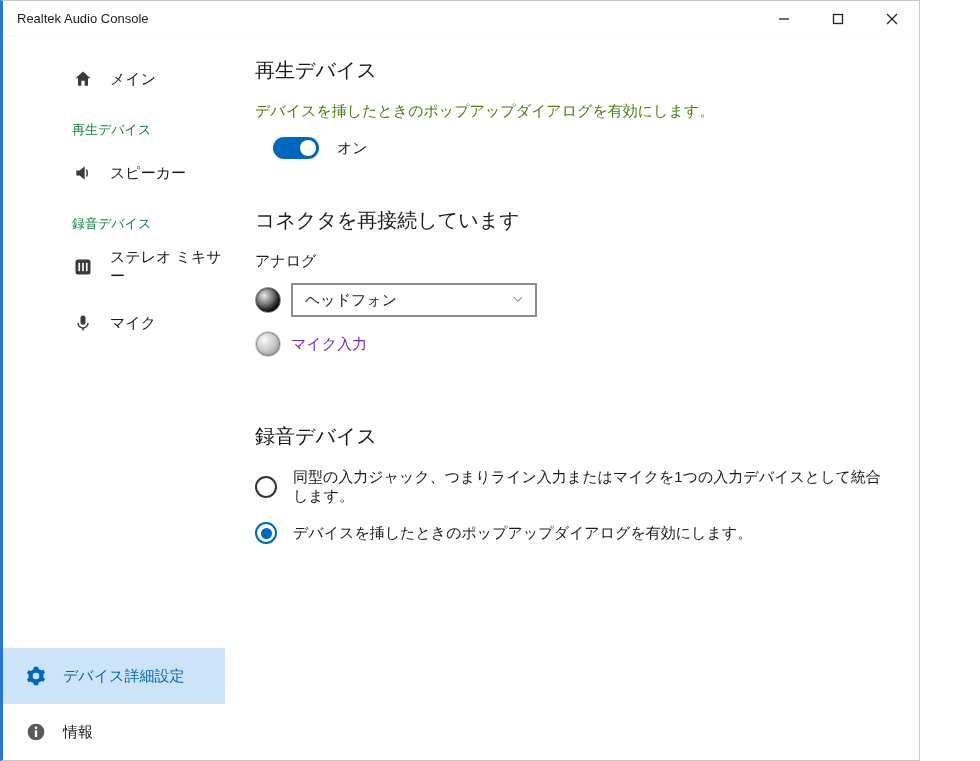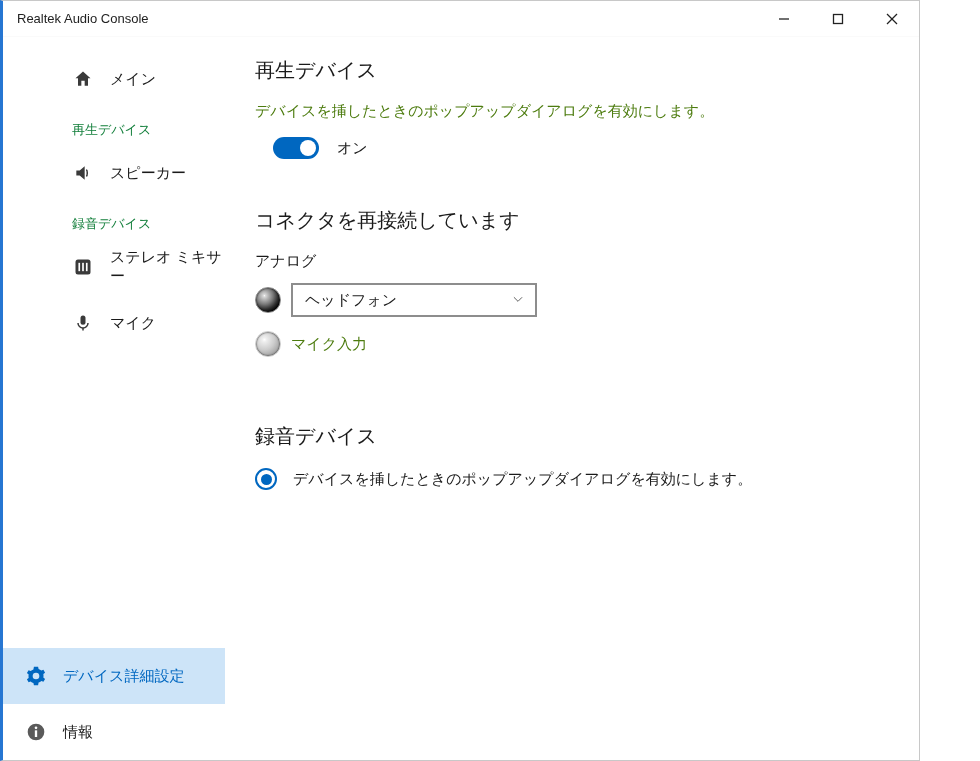--- a/index.html
+++ b/index.html
@@ -133,21 +133,21 @@
   .jack-circle {
     width:26px;height:26px;border-radius:50%;
     background: radial-gradient(circle at 35% 32%, #fff 0%, #d9d9d9 5%, #7a7a7a 38%, #2e2e2e 60%, #000 78%);
     border:1px solid #888;
     box-shadow: inset 0 0 2px #000;
   }
   .jack-circle.disabled {
     background: radial-gradient(circle at 35% 32%, #fff 0%, #eee 10%, #ccc 45%, #aaa 70%);
     border:1px solid #ccc;
   }
-  .jack-disabled-label { color:#4d7c0f; font-size:15px; }
+  .jack-disabled-label { color:#6d28d9; font-size:15px; }
 
   .combo {
     width: 246px;
     height: 34px;
     border: 2px solid #8d8d8d;
     display:flex;
     align-items:center;
     justify-content:space-between;
     padding: 0 10px 0 12px;
     font-size:15px;
@@ -303,20 +303,24 @@
 
       <div class="jack-row">
         <div class="jack-circle disabled"></div>
         <div class="jack-disabled-label">マイク入力</div>
       </div>
 
       <div class="section-gap"></div>
 
       <h2 class="section-title">録音デバイス</h2>
 
+      <div class="radio-row">
+        <div class="radio-outer"></div>
+        <div>同型の入力ジャック、つまりライン入力またはマイクを1つの入力デバイスとして統合します。</div>
+      </div>
 
       <div class="radio-row">
         <div class="radio-outer selected">
           <div class="radio-inner"></div>
         </div>
         <div>デバイスを挿したときのポップアップダイアログを有効にします。</div>
       </div>
 
     </div>
 

